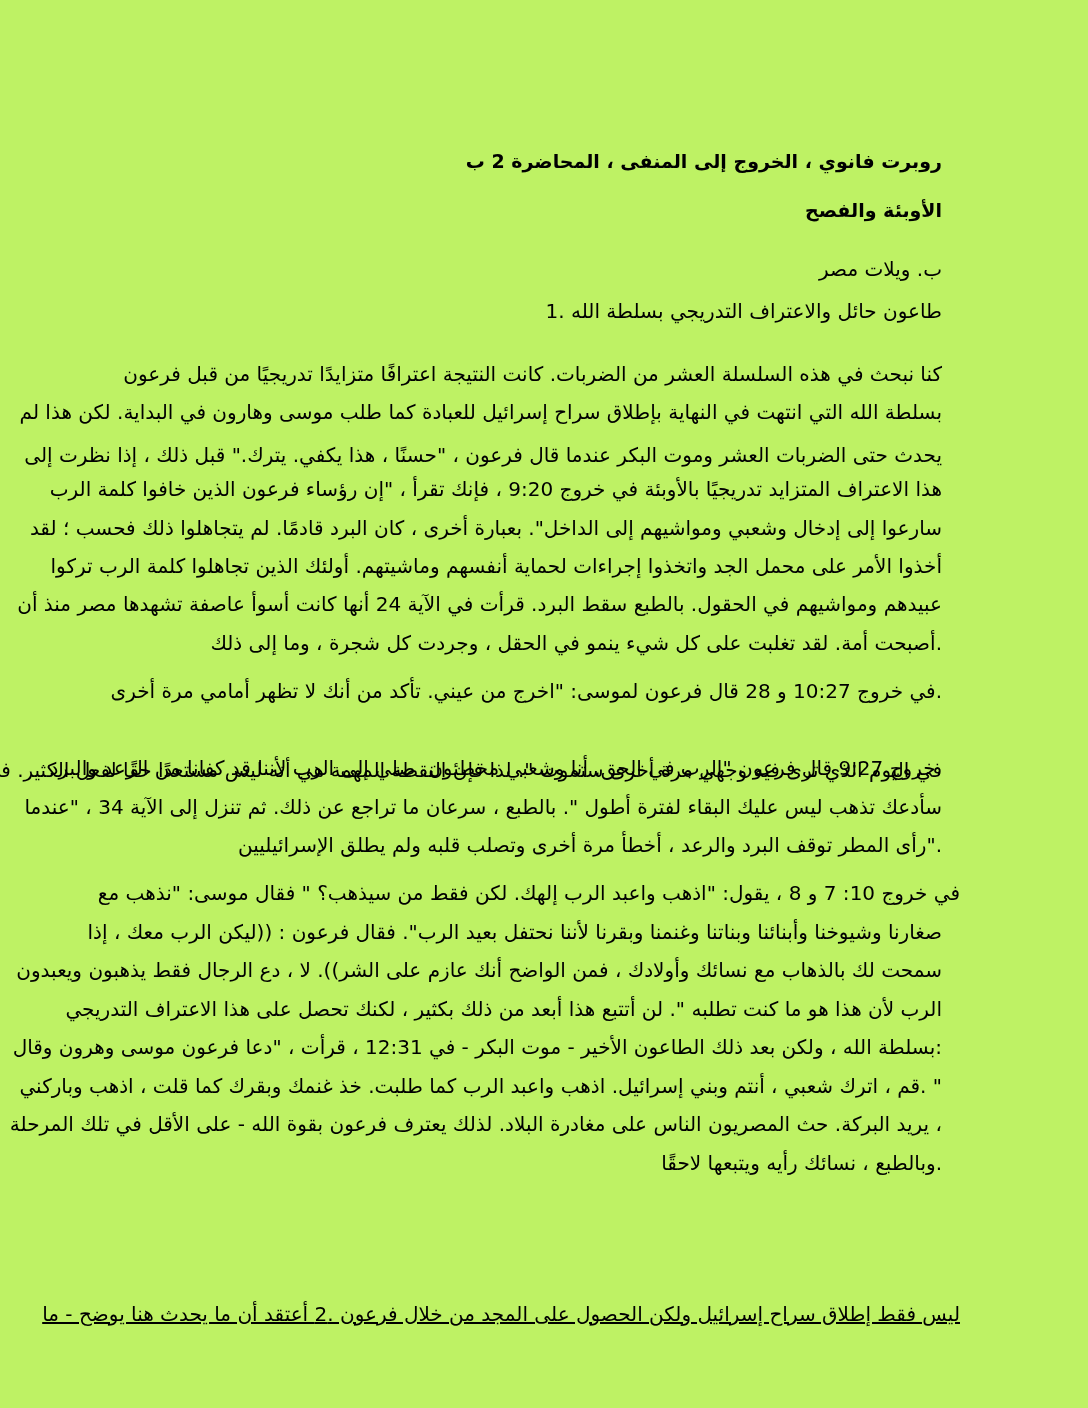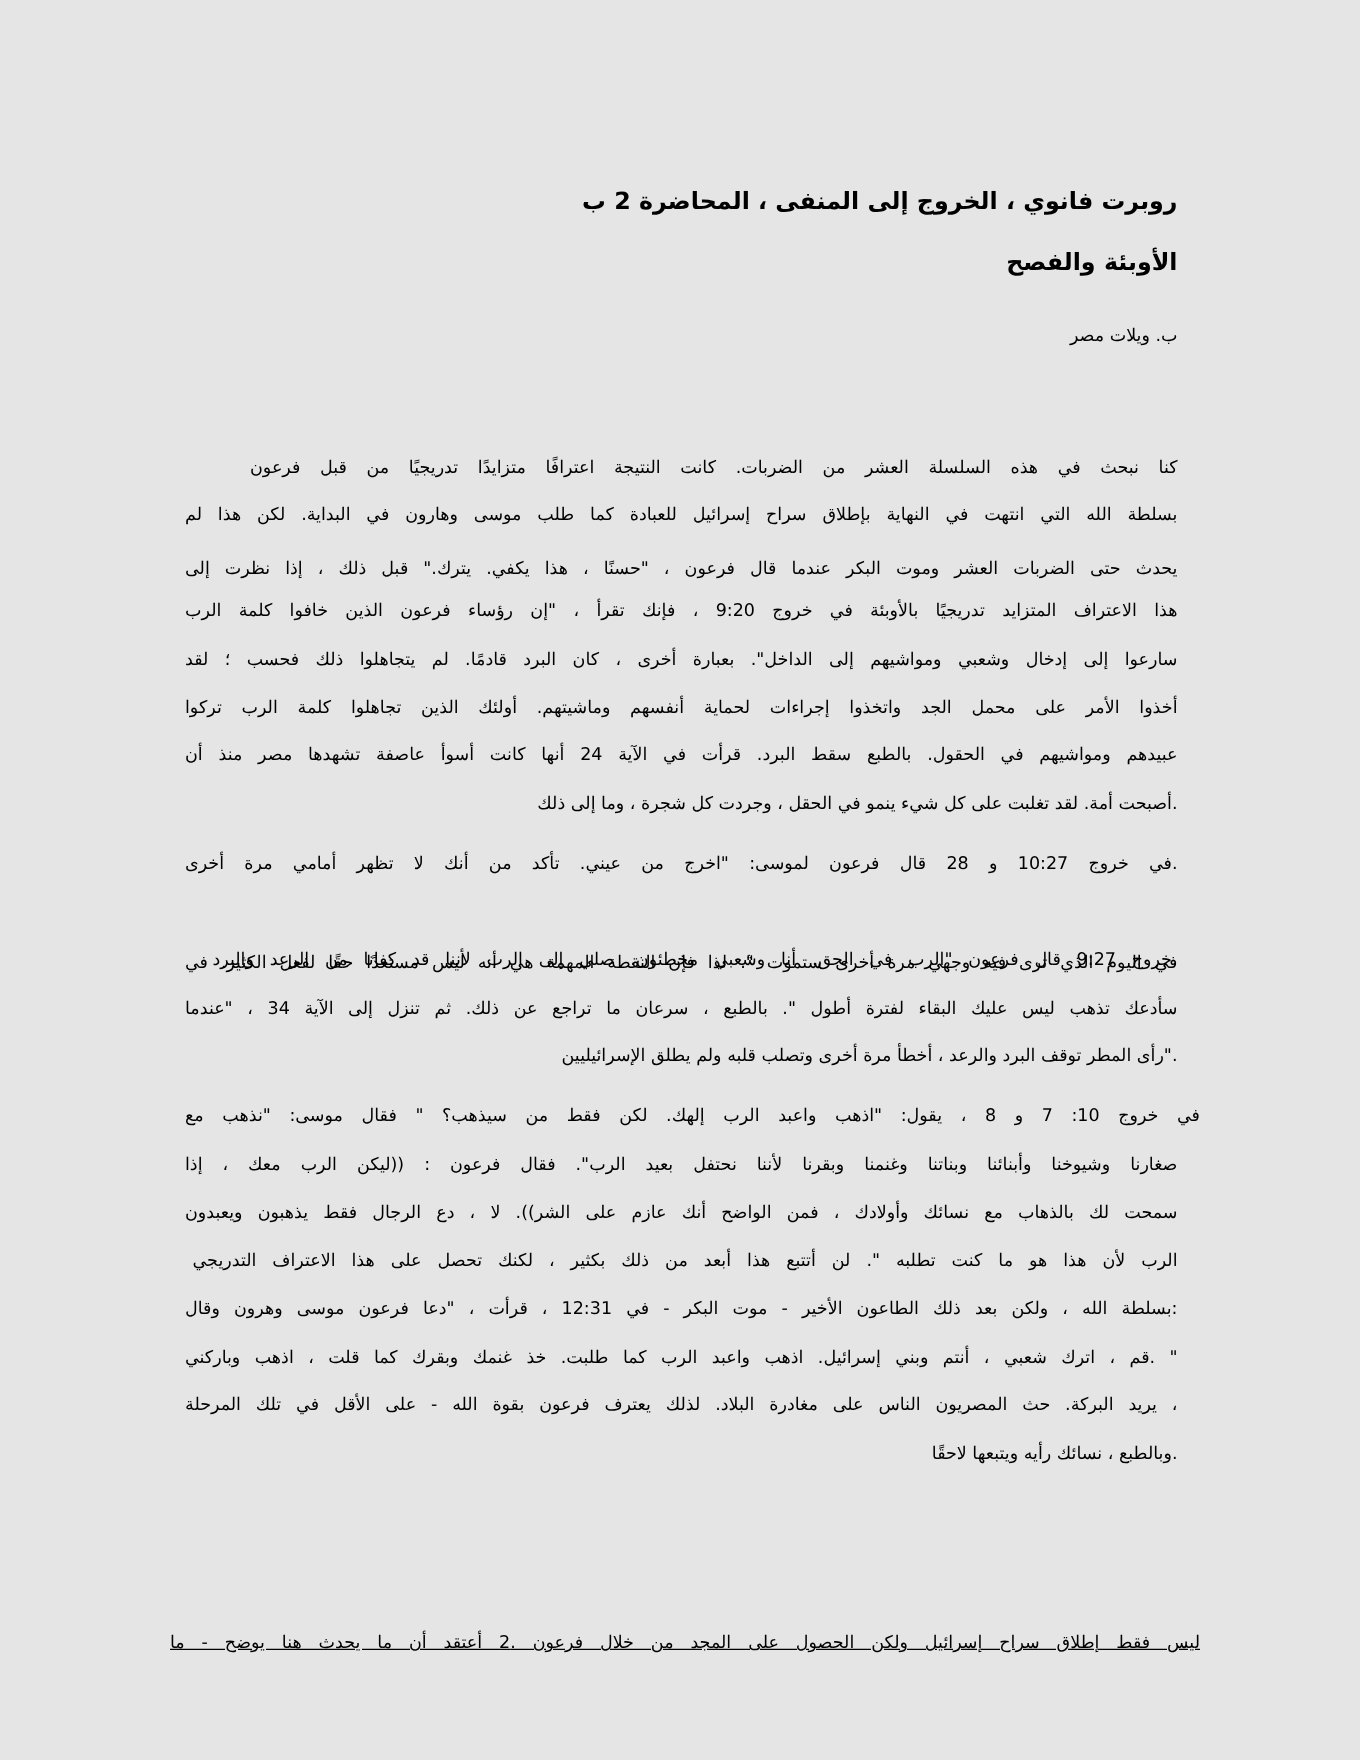--- a/index.html
+++ b/index.html
@@ -1,36 +1,37 @@
 <!DOCTYPE html>
 <html><head>
   <meta charset="utf-8">
   <style>
     html, body { margin: 0; padding: 0; background: #ffffff; }
     body {
       width: 1088px; height: 1408px; position: relative; overflow: hidden;
       font-family: "DejaVu Sans", sans-serif; color: #000000;
     }
-    .page { position: absolute; left: 0; top: 0; width: 1088px; height: 1408px; background: #e5e5e5; }
+    .page { position: absolute; left: 0; top: 0; width: 1088px; height: 1408px; background: #bef264; }
     .line {
       position: absolute; direction: rtl; white-space: nowrap;
-      font-size: 14px; line-height: 22px; right: 146px;
+      font-size: 20px; line-height: 22px; right: 146px;
       unicode-bidi: plaintext;
     }
     .title { font-weight: bold; font-size: 19px; }
     .just { left: 148px; text-align: justify; text-align-last: justify; }
   </style>
 </head>
 <body>
 
 <div class="page">
   <div class="line title" style="top:150px;">روبرت فانوي ، الخروج إلى المنفى ، المحاضرة 2 ب</div>
   <div class="line title" style="top:199px;">الأوبئة والفصح</div>
 
   <div class="line" style="top:258px;">ب. ويلات مصر</div>
+  <div class="line" style="top:300px;">طاعون حائل والاعتراف التدريجي بسلطة الله .1</div>
 
   <div>
     <div class="line just" style="top:363px; right:146px; left:200px;">كنا نبحث في هذه السلسلة العشر من الضربات. كانت النتيجة اعترافًا متزايدًا تدريجيًا من قبل فرعون</div>
     <div class="line just" style="top:401px;">بسلطة الله التي انتهت في النهاية بإطلاق سراح إسرائيل للعبادة كما طلب موسى وهارون في البداية. لكن هذا لم</div>
     <div class="line just" style="top:444px;">يحدث حتى الضربات العشر وموت البكر عندما قال فرعون ، "حسنًا ، هذا يكفي. يترك." قبل ذلك ، إذا نظرت إلى</div>
     <div class="line just" style="top:478px;">هذا الاعتراف المتزايد تدريجيًا بالأوبئة في خروج 9:20 ، فإنك تقرأ ، "إن رؤساء فرعون الذين خافوا كلمة الرب</div>
     <div class="line just" style="top:517px;">سارعوا إلى إدخال وشعبي ومواشيهم إلى الداخل". بعبارة أخرى ، كان البرد قادمًا. لم يتجاهلوا ذلك فحسب ؛ لقد</div>
     <div class="line just" style="top:555px;">أخذوا الأمر على محمل الجد واتخذوا إجراءات لحماية أنفسهم وماشيتهم. أولئك الذين تجاهلوا كلمة الرب تركوا</div>
     <div class="line just" style="top:593px;">عبيدهم ومواشيهم في الحقول. بالطبع سقط البرد. قرأت في الآية 24 أنها كانت أسوأ عاصفة تشهدها مصر منذ أن</div>
     <div class="line" style="top:632px;">.أصبحت أمة. لقد تغلبت على كل شيء ينمو في الحقل ، وجردت كل شجرة ، وما إلى ذلك</div>

